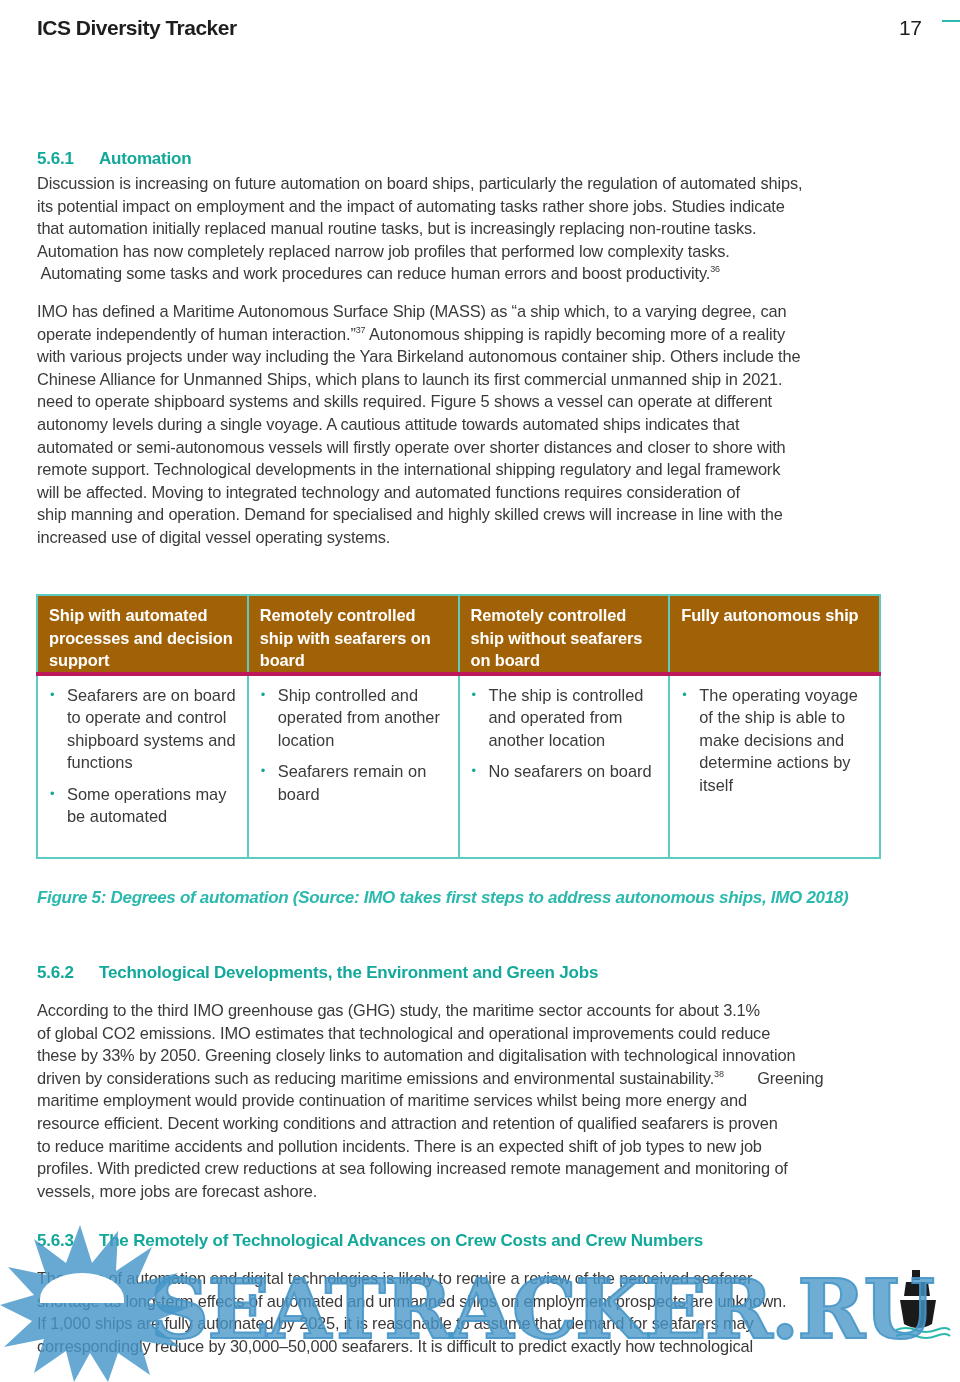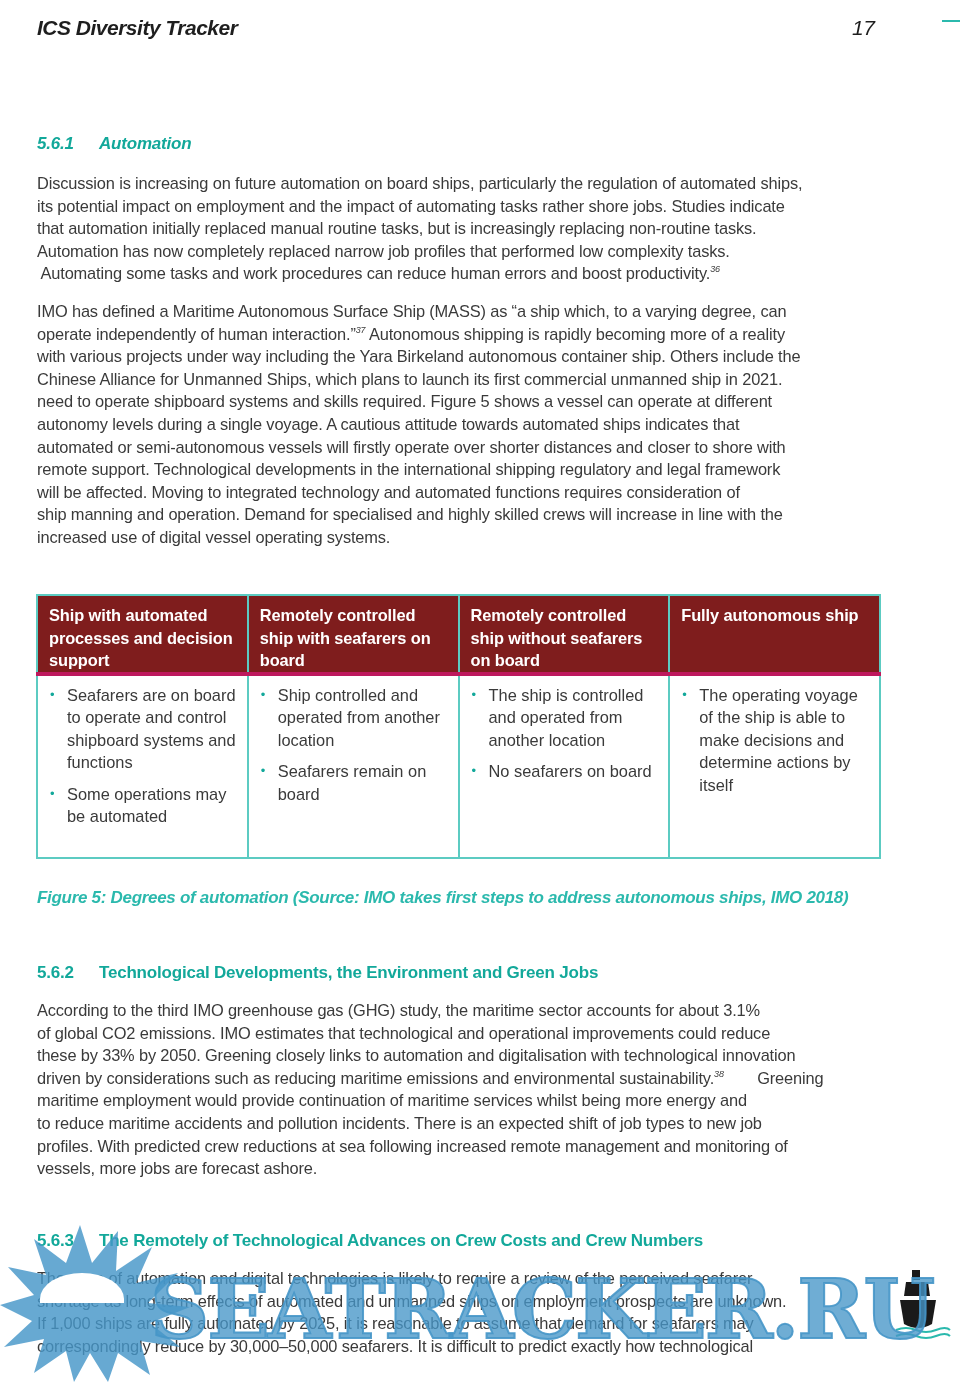--- a/index.html
+++ b/index.html
@@ -3,53 +3,53 @@
   <meta charset="utf-8">
   <style>
     * { box-sizing: border-box; margin: 0; padding: 0; }
     html, body { width: 960px; height: 1382px; background: #ffffff; overflow: hidden; }
     body {
       position: relative;
       font-family: "Liberation Sans", sans-serif;
       color: #3a3a3a;
     }
     .page-header {
-      position: absolute; left: 0; top: 0; width: 960px; height: 60px; font-style: italic;
+      position: absolute; left: 0; top: 0; width: 960px; height: 60px;
     }
     .doc-title {
       position: absolute; left: 37px; top: 16px;
       font-size: 21px; font-weight: bold; color: #1e1e1e; letter-spacing: -0.5px;
     }
     .page-number {
-      position: absolute; left: 852px; top: 16px;
+      position: absolute; left: 899px; top: 16px;
       font-size: 21px; color: #1e1e1e; letter-spacing: -0.5px;
     }
     .accent-line {
       position: absolute; left: 942px; top: 20px; width: 18px; height: 2px; background: #2bb9ad;
     }
     .section-heading {
       position: absolute; left: 37px;
       font-size: 17px; font-weight: bold; color: #12a89a; letter-spacing: -0.2px;
       white-space: nowrap;
     }
     .section-heading .num { display: inline-block; width: 62px; }
     .para {
       position: absolute; left: 37px; width: 850px;
       font-size: 16.4px; line-height: 22.6px; color: #3a3a3a; letter-spacing: -0.15px;
     }
     .para .line { display: block; white-space: nowrap; }
-    sup { font-size: 9px; vertical-align: 7px; line-height: 0; font-style: italic; }
+    sup { font-size: 9px; vertical-align: 7px; line-height: 0; }
 
     
     .fig-table {
       position: absolute; left: 36px; top: 594px; width: 845px; height: 265px;
       border: 2px solid #5ccbc2; border-collapse: collapse; table-layout: fixed;
     }
     .fig-table th {
-      background: #7f1d1d; color: #ffffff; text-align: left; vertical-align: top;
+      background: #a16207; color: #ffffff; text-align: left; vertical-align: top;
       font-size: 16.4px; font-weight: bold; line-height: 22.5px;
       padding: 8px 10px 0 11px; height: 67px;
       border-right: 2px solid #5ccbc2;
       letter-spacing: -0.1px;
     }
     .fig-table td {
       vertical-align: top; padding: 8px 8px 0 11px;
       border-right: 2px solid #5ccbc2; border-top: 4px solid #be185d;
       font-size: 16.4px; line-height: 22.6px; color: #3a3a3a;
     }
@@ -77,21 +77,21 @@
   </style>
 </head>
 <body>
 
 <div class="page-header">
   <div class="doc-title">ICS Diversity Tracker</div>
   <div class="page-number">17</div>
   <div class="accent-line"></div>
 </div>
 
-<div class="section-heading" style="top:134px;font-style:italic;">
+<div class="section-heading" style="top:149px;">
   <span class="num">5.6.1</span><span>Automation</span>
 </div>
 
 <div class="para" style="top:172px;">
   <span class="line">Discussion is increasing on future automation on board ships, particularly the regulation of automated ships,</span>
   <span class="line">its potential impact on employment and the impact of automating tasks rather shore jobs. Studies indicate</span>
   <span class="line">that automation initially replaced manual routine tasks, but is increasingly replacing non-routine tasks.</span>
   <span class="line">Automation has now completely replaced narrow job profiles that performed low complexity tasks.</span>
   <span class="line" style="white-space:pre;"><span> Automating some tasks and work procedures can reduce human errors and boost productivity.</span><sup>36</sup></span>
 </div>
@@ -153,20 +153,21 @@
 <div class="section-heading" style="top:963px;">
   <span class="num">5.6.2</span><span>Technological Developments, the Environment and Green Jobs</span>
 </div>
 
 <div class="para" style="top:999px;">
   <span class="line">According to the third IMO greenhouse gas (GHG) study, the maritime sector accounts for about 3.1%</span>
   <span class="line">of global CO2 emissions. IMO estimates that technological and operational improvements could reduce</span>
   <span class="line">these by 33% by 2050. Greening closely links to automation and digitalisation with technological innovation</span>
   <span class="line"><span>driven by considerations such as reducing maritime emissions and environmental sustainability.</span><sup>38</sup><span style="white-space:pre;margin-left:29px;"> Greening</span></span>
   <span class="line">maritime employment would provide continuation of maritime services whilst being more energy and</span>
+  <span class="line">resource efficient. Decent working conditions and attraction and retention of qualified seafarers is proven</span>
   <span class="line">to reduce maritime accidents and pollution incidents. There is an expected shift of job types to new job</span>
   <span class="line">profiles. With predicted crew reductions at sea following increased remote management and monitoring of</span>
   <span class="line">vessels, more jobs are forecast ashore.</span>
 </div>
 
 <div class="section-heading" style="top:1231px;">
   <span class="num">5.6.3</span><span>The Remotely of Technological Advances on Crew Costs and Crew Numbers</span>
 </div>
 
 <div class="para" style="top:1267px;">

